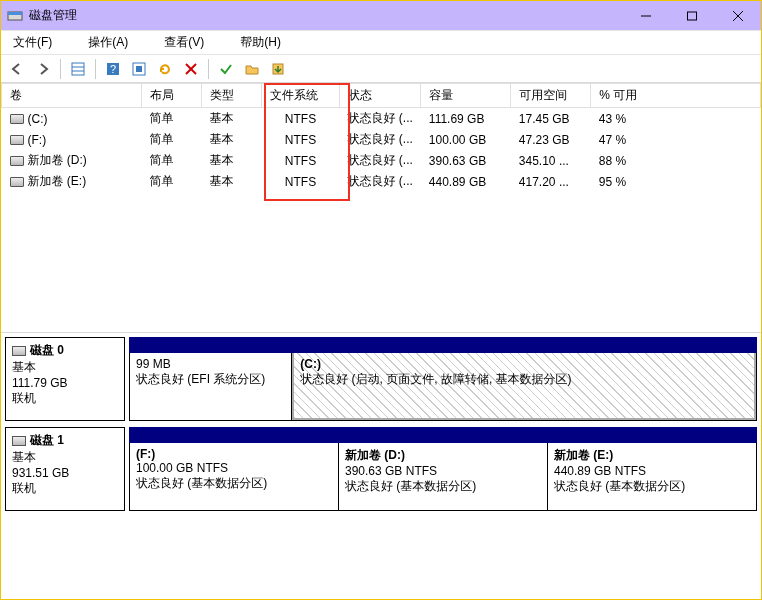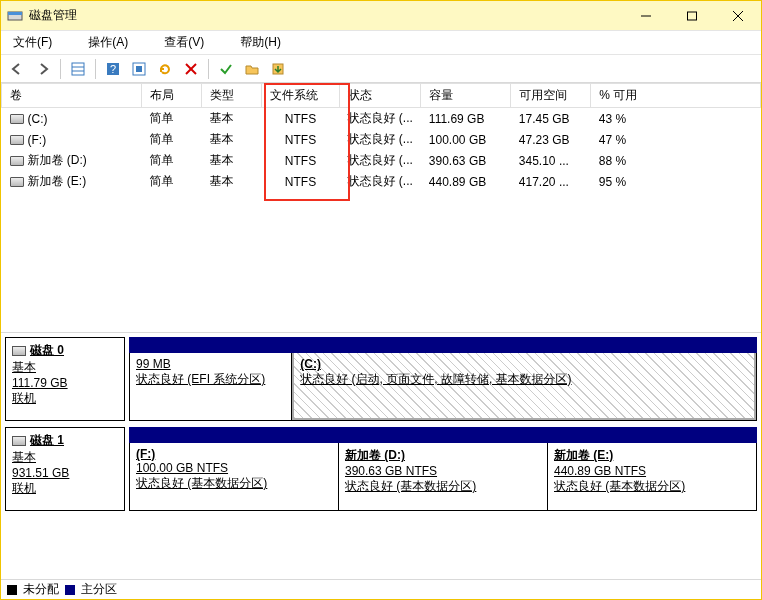--- a/index.html
+++ b/index.html
@@ -1,34 +1,34 @@
 <!DOCTYPE html>
 <html><head>
 <meta charset="utf-8">
 <style>
   * { box-sizing: border-box; }
   body { margin:0; font-family:"Microsoft YaHei","Segoe UI",Arial,sans-serif; font-size:12px; color:#000; background:#fff; }
   .window { width:762px; height:600px; border:1px solid #f0c400; display:flex; flex-direction:column; overflow:hidden; }
-  .titlebar { height:30px; display:flex; align-items:center; background:#fef9c3; border-bottom:1px solid #e5e5e5; }
+  .titlebar { height:30px; display:flex; align-items:center; background:#c4b5fd; border-bottom:1px solid #e5e5e5; }
   .titlebar .appicon { width:16px; height:16px; margin:0 6px; display:inline-flex; }
   .titlebar .title { flex:1; font-size:12px; }
   .winbtns { display:flex; }
   .winbtn { width:46px; height:30px; display:flex; align-items:center; justify-content:center; font-family:Arial; font-size:14px; }
   .menubar { height:24px; display:flex; align-items:center; padding:0 4px; border-bottom:1px solid #e5e5e5; gap:20px; }
   .menuitem { padding:2px 8px; }
   .toolbar { height:28px; display:flex; align-items:center; padding:0 4px; border-bottom:1px solid #d9d9d9; gap:2px; }
   .tbtn { width:24px; height:24px; display:flex; align-items:center; justify-content:center; border:1px solid transparent; }
   .tsep { width:1px; height:20px; background:#ccc; margin:0 3px; }
   .pane-top { height:250px; overflow:auto; border-bottom:1px solid #d9d9d9; }
   table.listview { width:100%; border-collapse:collapse; }
   table.listview th { text-align:left; font-weight:400; padding:3px 8px; border:1px solid #e0e0e0; background:#fff; position:sticky; top:0; white-space:nowrap; }
   table.listview td { padding:2px 8px; white-space:nowrap; }
   .driveicon { display:inline-block; width:14px; height:10px; border:1px solid #555; border-radius:1px; margin-right:4px; vertical-align:middle; position:relative; background:linear-gradient(#eee,#bbb); }
   .pane-bottom { flex:1; overflow:auto; padding:4px; }
-  .diskrow { display:flex; margin-bottom:6px; min-height:84px;text-decoration:underline; }
+  .diskrow { display:flex; margin-bottom:6px; min-height:84px; }
   .diskhdr { width:120px; border:1px solid #000; padding:4px 6px; margin-right:4px; display:flex; flex-direction:column; }
   .diskhdr .dicon { display:inline-block; width:14px; height:10px; border:1px solid #555; background:linear-gradient(#eee,#bbb); margin-right:4px; vertical-align:middle; }
   .diskparts { flex:1; display:flex; flex-direction:column; }
   .diskparts .bar { height:16px; background:#000080; }
   .partsrow { flex:1; display:flex; border:1px solid #000; border-top:0; }
   .part { border-right:1px solid #000; padding:4px 6px; display:flex; flex-direction:column; overflow:hidden; }
   .part:last-child { border-right:0; }
   .part.hatched { background-image:repeating-linear-gradient(45deg,#ccc 0,#ccc 1px,transparent 1px,transparent 6px); border:2px solid #aaa; border-top:0; }
   .part .pname { font-weight:700; }
   .legend { height:20px; border-top:1px solid #d9d9d9; display:flex; align-items:center; gap:6px; padding:0 6px; }
@@ -246,19 +246,13 @@
             <div class="part" style="flex: 1 1 0%;">
               <div class="pname">新加卷  (E:)</div>
               <div>440.89 GB NTFS</div>
               <div>状态良好 (基本数据分区)</div>
             </div>
           </div>
         </div>
       </div>
     </div>
 
-  <div class="legend">
-    <span class="sq" style="background:#000"></span>
-    <span>未分配</span>
-    <span class="sq" style="background:#000080"></span>
-    <span>主分区</span>
-  </div>
 </div>
 
 </body></html>

